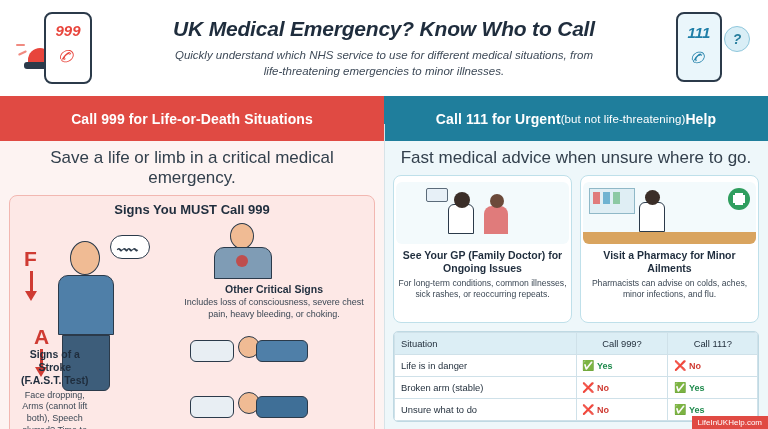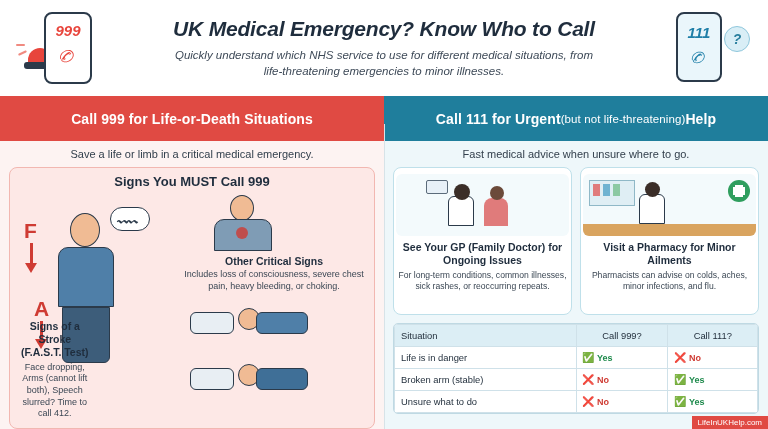--- a/index.html
+++ b/index.html
@@ -98,21 +98,21 @@
   .band small { font-weight: normal; font-size: 11.5px; }
 
   
   .columns { display: flex; height: 305px; }
   .col {
     flex: 1; position: relative;
   }
   .col-left { background: #fdf3f2; padding: 7px 9px 8px; }
   .col-right { background: #eef7fa; padding: 7px 9px 8px; }
   .col-tagline {
-    text-align: center; font-size: 11px; color: #33404d; margin-bottom: 7px;
+    text-align: center; font-size: 17px; color: #33404d; margin-bottom: 7px;
   }
 
   
   .signs-card {
     background: #fde8e6; border: 1px solid #f2b7b1; border-radius: 8px;
     height: 262px; padding: 6px 8px; position: relative;
   }
   .signs-title {
     text-align: center; font-size: 13px; font-weight: bold; color: #1f2d3d;
     margin-bottom: 2px;

